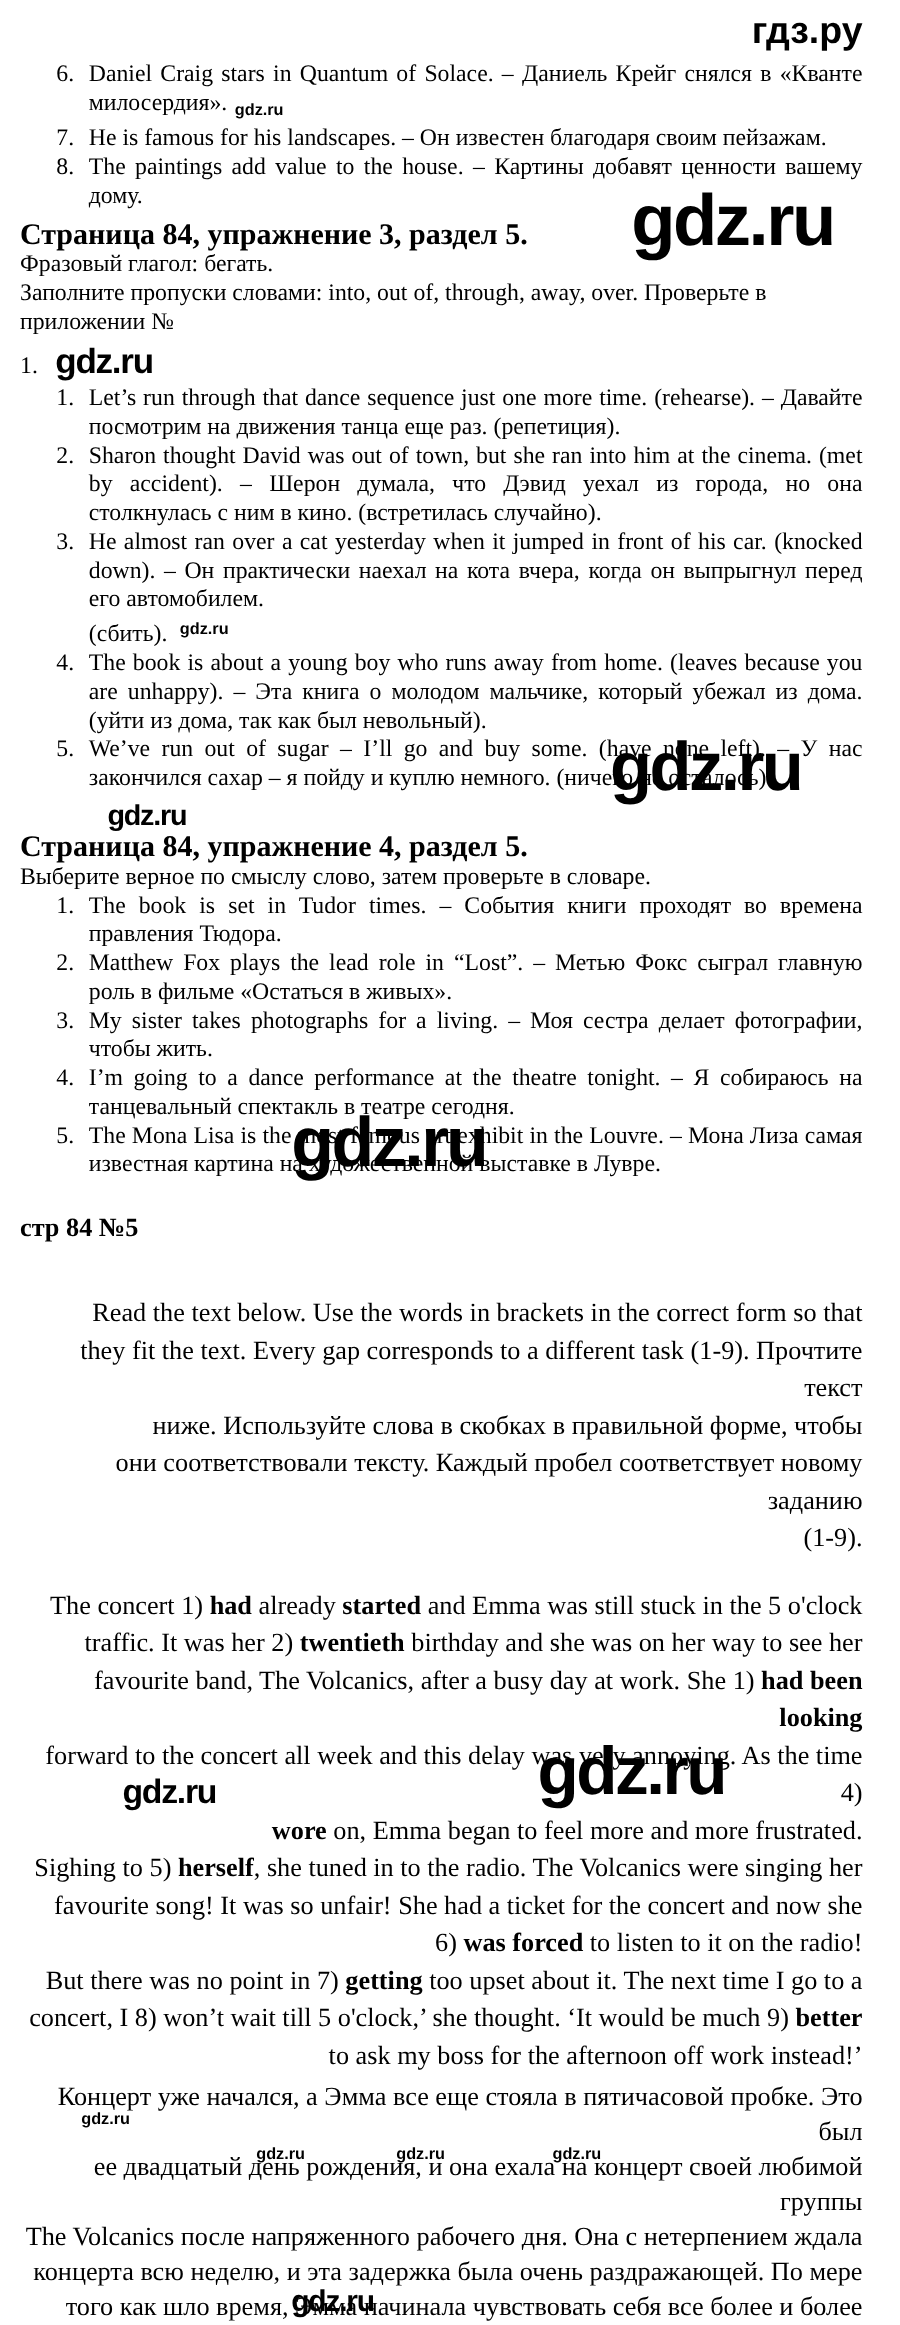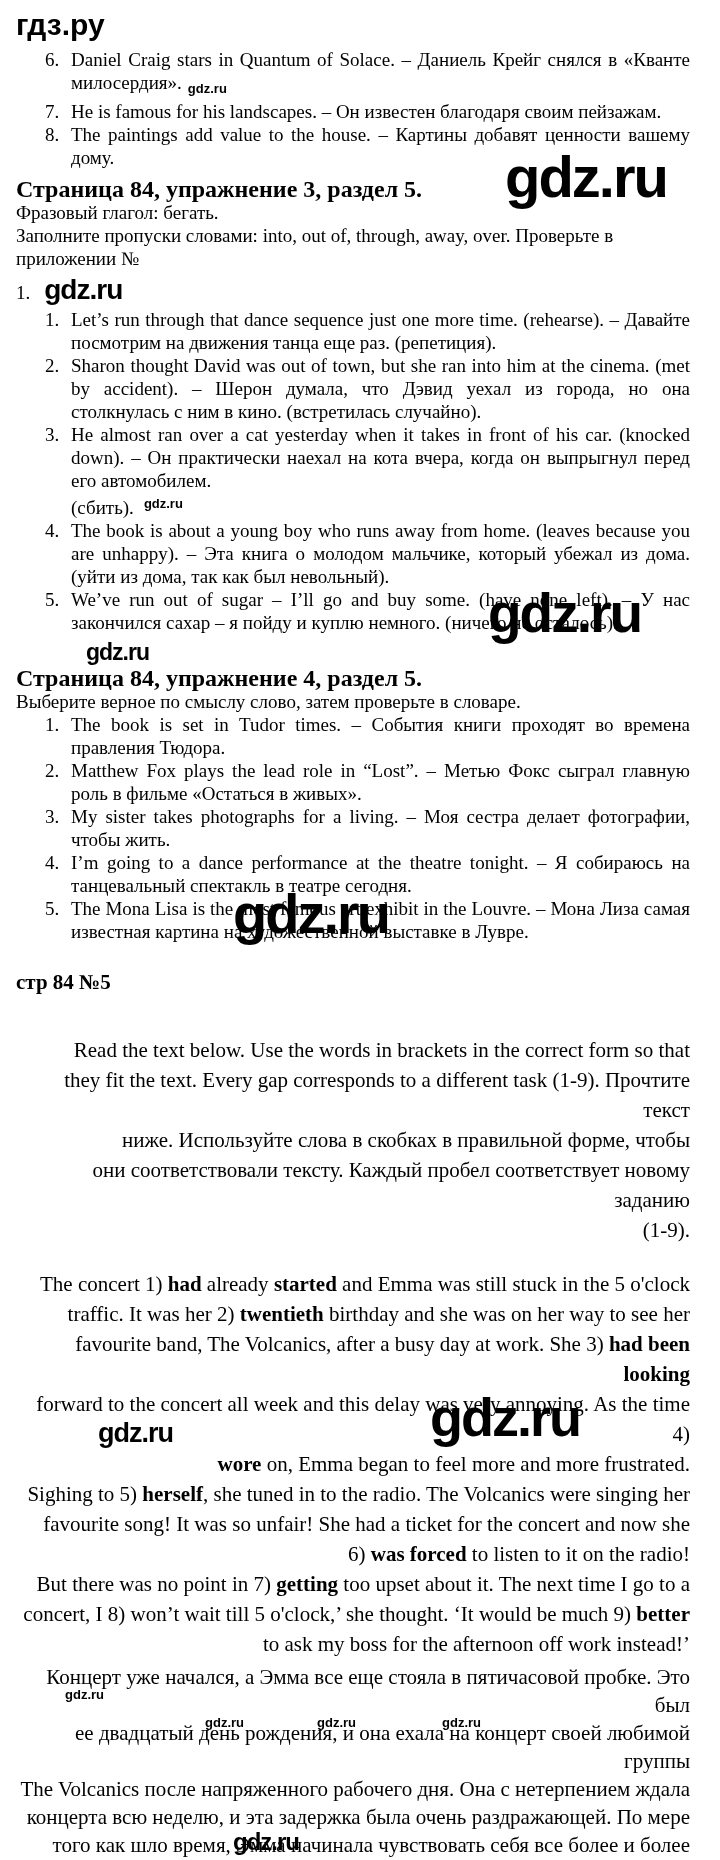--- a/index.html
+++ b/index.html
@@ -5,21 +5,21 @@
   html,body{margin:0;padding:0;}
   body{
     width:720px;height:1860px;position:relative;overflow:hidden;
     background:#fff;color:#000;
     font-family:"Liberation Serif",serif;
     -webkit-font-smoothing:antialiased;
   }
   .content{padding:0 30px 0 16px;position:relative;}
   .site-title{
     font-family:"Liberation Sans",sans-serif;font-weight:700;
-    font-size:30px;line-height:34px;text-align:left;
+    font-size:30px;line-height:34px;text-align:right;
     margin:8px 0 6px 0;letter-spacing:0px;
   }
   
   .qlist{margin:0;}
   .qitem{display:flex;font-size:19px;line-height:23px;}
   .qitem .num{flex:0 0 26px;margin-left:29px;}
   .qitem .txt{flex:1;text-align:justify;white-space:pre-line;}
   .sec-title{font-weight:700;font-size:24px;line-height:23px;margin-top:9px;}
   .plain{font-size:19px;line-height:23px;}
   
@@ -92,21 +92,21 @@
     <div class="qitem">
       <span class="num">1.</span>
       <div class="txt"><span>Let’s run through that dance sequence just one more time. (rehearse). – Давайте посмотрим на движения танца еще раз. (репетиция).</span></div>
     </div>
     <div class="qitem">
       <span class="num">2.</span>
       <div class="txt"><span>Sharon thought David was out of town, but she ran into him at the cinema. (met by accident). – Шерон думала, что Дэвид уехал из города, но она столкнулась с ним в кино. (встретилась случайно).</span></div>
     </div>
     <div class="qitem">
       <span class="num">3.</span>
-      <div class="txt"><span>He almost ran over a cat yesterday when it takes in front of his car. (knocked down). – Он практически наехал на кота вчера, когда он выпрыгнул перед его автомобилем.
+      <div class="txt"><span>He almost ran over a cat yesterday when it jumped in front of his car. (knocked down). – Он практически наехал на кота вчера, когда он выпрыгнул перед его автомобилем.
 (сбить).</span><span class="wm-sup">gdz.ru</span></div>
     </div>
     <div class="qitem">
       <span class="num">4.</span>
       <div class="txt"><span>The book is about a young boy who runs away from home. (leaves because you are unhappy). – Эта книга о молодом мальчике, который убежал из дома. (уйти из дома, так как был невольный).</span></div>
     </div>
     <div class="qitem">
       <span class="num">5.</span>
       <div class="txt"><span>We’ve run out of sugar – I’ll go and buy some. (have none left). – У нас закончился сахар – я пойду и куплю немного. (ничего не осталось).</span></div>
     </div>
@@ -145,21 +145,21 @@
   </div>
 
   <div class="story intro">Read the text below. Use the words in brackets in the correct form so that
 they fit the text. Every gap corresponds to a different task (1-9). Прочтите текст
 ниже. Используйте слова в скобках в правильной форме, чтобы
 они соответствовали тексту. Каждый пробел соответствует новому заданию
 (1-9).</div>
 
   <div class="story story1"><span>The concert 1) </span><b>had</b><span> already </span><b>started</b><span> and Emma was still stuck in the 5 o'clock
 traffic. It was her 2) </span><b>twentieth</b><span> birthday and she was on her way to see her
-favourite band, The Volcanics, after a busy day at work. She 3) </span><b>had been looking</b><span>
+favourite band, The Volcanics, after a busy day at work. She 1) </span><b>had been looking</b><span>
 forward to the concert all week and this delay was very annoying. As the time 4)
 </span><b>wore</b><span> on, Emma began to feel more and more frustrated.
 Sighing to 5) </span><b>herself</b><span>, she tuned in to the radio. The Volcanics were singing her
 favourite song! It was so unfair! She had a ticket for the concert and now she
 6) </span><b>was forced</b><span> to listen to it on the radio!
 But there was no point in 7) </span><b>getting</b><span> too upset about it. The next time I go to a
 concert, I 8) won’t wait till 5 o'clock,’ she thought. ‘It would be much 9) </span><b>better</b><span>
 to ask my boss for the afternoon off work instead!’</span></div>
 
   <div class="story story2">Концерт уже начался, а Эмма все еще стояла в пятичасовой пробке. Это был

